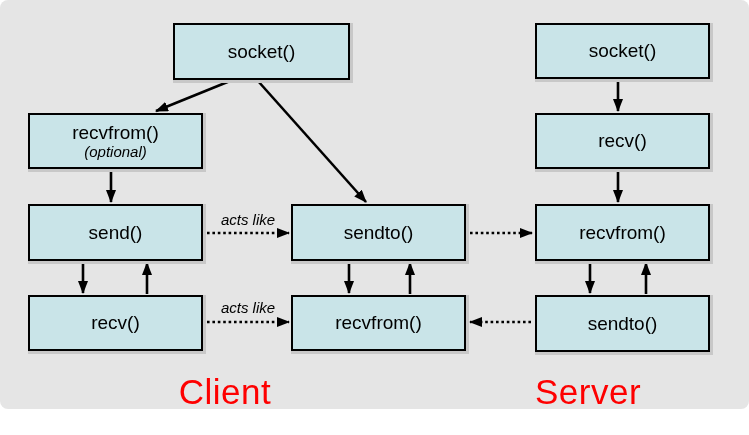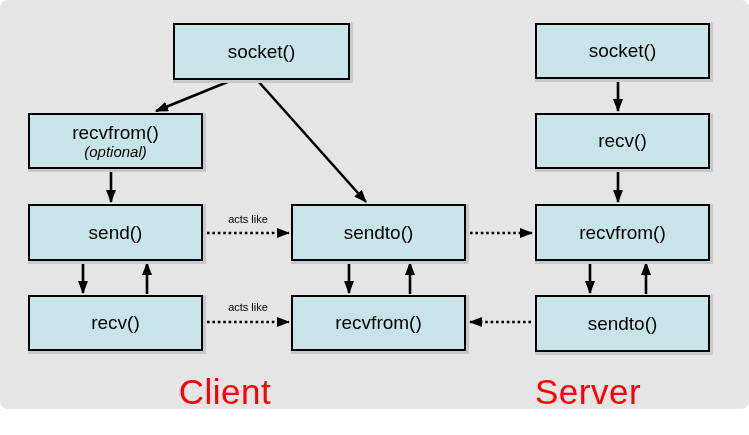--- a/index.html
+++ b/index.html
@@ -19,21 +19,21 @@
     box-shadow:1.5px 1.5px 0 1.5px #c8c8c8;
     display:flex;flex-direction:column;
     align-items:center;justify-content:center;
     text-align:center;
   }
   .box .label{font-size:19px;line-height:1.15;color:#000;}
   .box .sublabel{font-size:15px;font-style:italic;line-height:1.1;color:#000;}
   .annotation{
     position:absolute;z-index:3;
     transform:translate(-50%,-50%);
-    font-size:11px;color:#000;
+    font-style:italic;font-size:15px;color:#000;
     white-space:nowrap;
   }
   .footer{
     position:absolute;z-index:3;
     transform:translate(-50%,-50%);
     font-size:35px;letter-spacing:0.5px;
     white-space:nowrap;
   }
   line.solid{stroke-linecap:butt;}
   line.dotted{stroke-dasharray:2.6 2.8;stroke-linecap:butt;}

